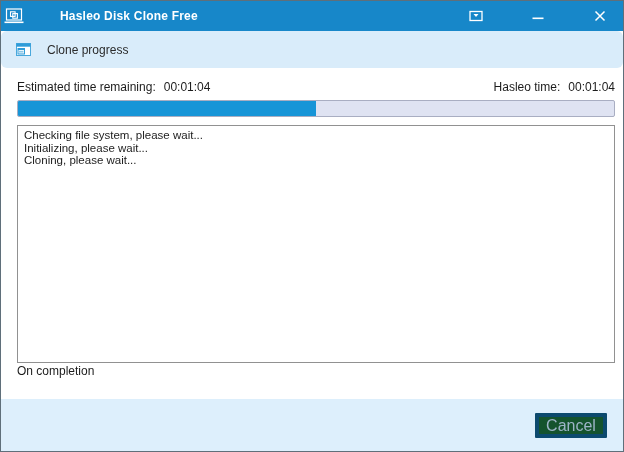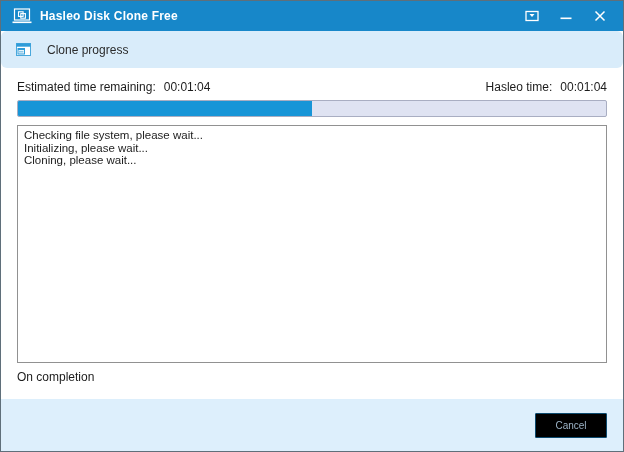--- a/index.html
+++ b/index.html
@@ -12,22 +12,23 @@
     display:flex; flex-direction:column;
     background:#fff;
     position:relative;
   }
 
   
   .titlebar{
     height:30px; flex:0 0 30px;
     background:var(--titlebar,#1787c9);
     display:flex; align-items:center;
-    padding-left:11px;
+    padding-left:3px;
     color:#fff;
+    gap:28px;
   }
   .app-icon{ width:20px; height:16px; display:block; }
   .titlebar-title{
     margin-left:8px;
     font-size:12px; font-weight:600; color:#fff;
     letter-spacing:.2px;
   }
   .titlebar-spacer{ flex:1; }
   .tb-btn{
     width:34px; height:30px;
@@ -48,21 +49,21 @@
   .clone-icon{ width:15px; height:13px; display:block; }
   .header-title{
     margin-left:16px;
     font-size:12px; color:#2b2b2b;
   }
 
   
   .content{
     flex:1 1 auto;
     background:#fff;
-    padding:12px 16px 0 16px;
+    padding:12px 8px 0 16px;
     position:relative;
   }
   .time-row{
     display:flex; justify-content:space-between;
     font-size:12px; color:#1c1c1c;
     height:15px; line-height:15px;
   }
   .time-pair{ display:flex; gap:8px; }
 
   .progress-track{
@@ -92,21 +93,21 @@
     border:1px solid #919191;
     background:#fff;
     padding:3px 6px;
     font-size:11.5px; line-height:12.5px;
     color:#1d1d1d;
     overflow-y:auto;
   }
   .log-line{ white-space:nowrap; }
 
   .completion-row{
-    margin-top:7px;
+    margin-top:1px;
     display:flex; align-items:flex-start;
     font-size:12px; color:#1c1c1c;
   }
   .completion-label{ margin-right:7px; }
   .dropdown{
     height:20px; min-width:70px;
     border:1px solid #737373;
     background:#fff;
     display:flex; align-items:center;
     padding:0 6px 0 6px;
@@ -123,24 +124,24 @@
 
   
   .footer{
     height:52px; flex:0 0 52px;
     background:var(--footer,#ddeffc);
     display:flex; align-items:center; justify-content:flex-end;
     padding-right:16px;
   }
   .cancel-btn{
     width:72px; height:25px;
-    border:1px solid #0c4a6e;
-    background:#000000;
+    border:4px solid #0c4a6e;
+    background:#14532d;
     color:#9db4c7;
-    font-size:10px;
+    font-size:16px;
     font-family:"Liberation Sans", sans-serif;
     cursor:pointer;
     border-radius:1px;
   }
 </style>
 </head>
 <body>
 
 <div class="window">
 

